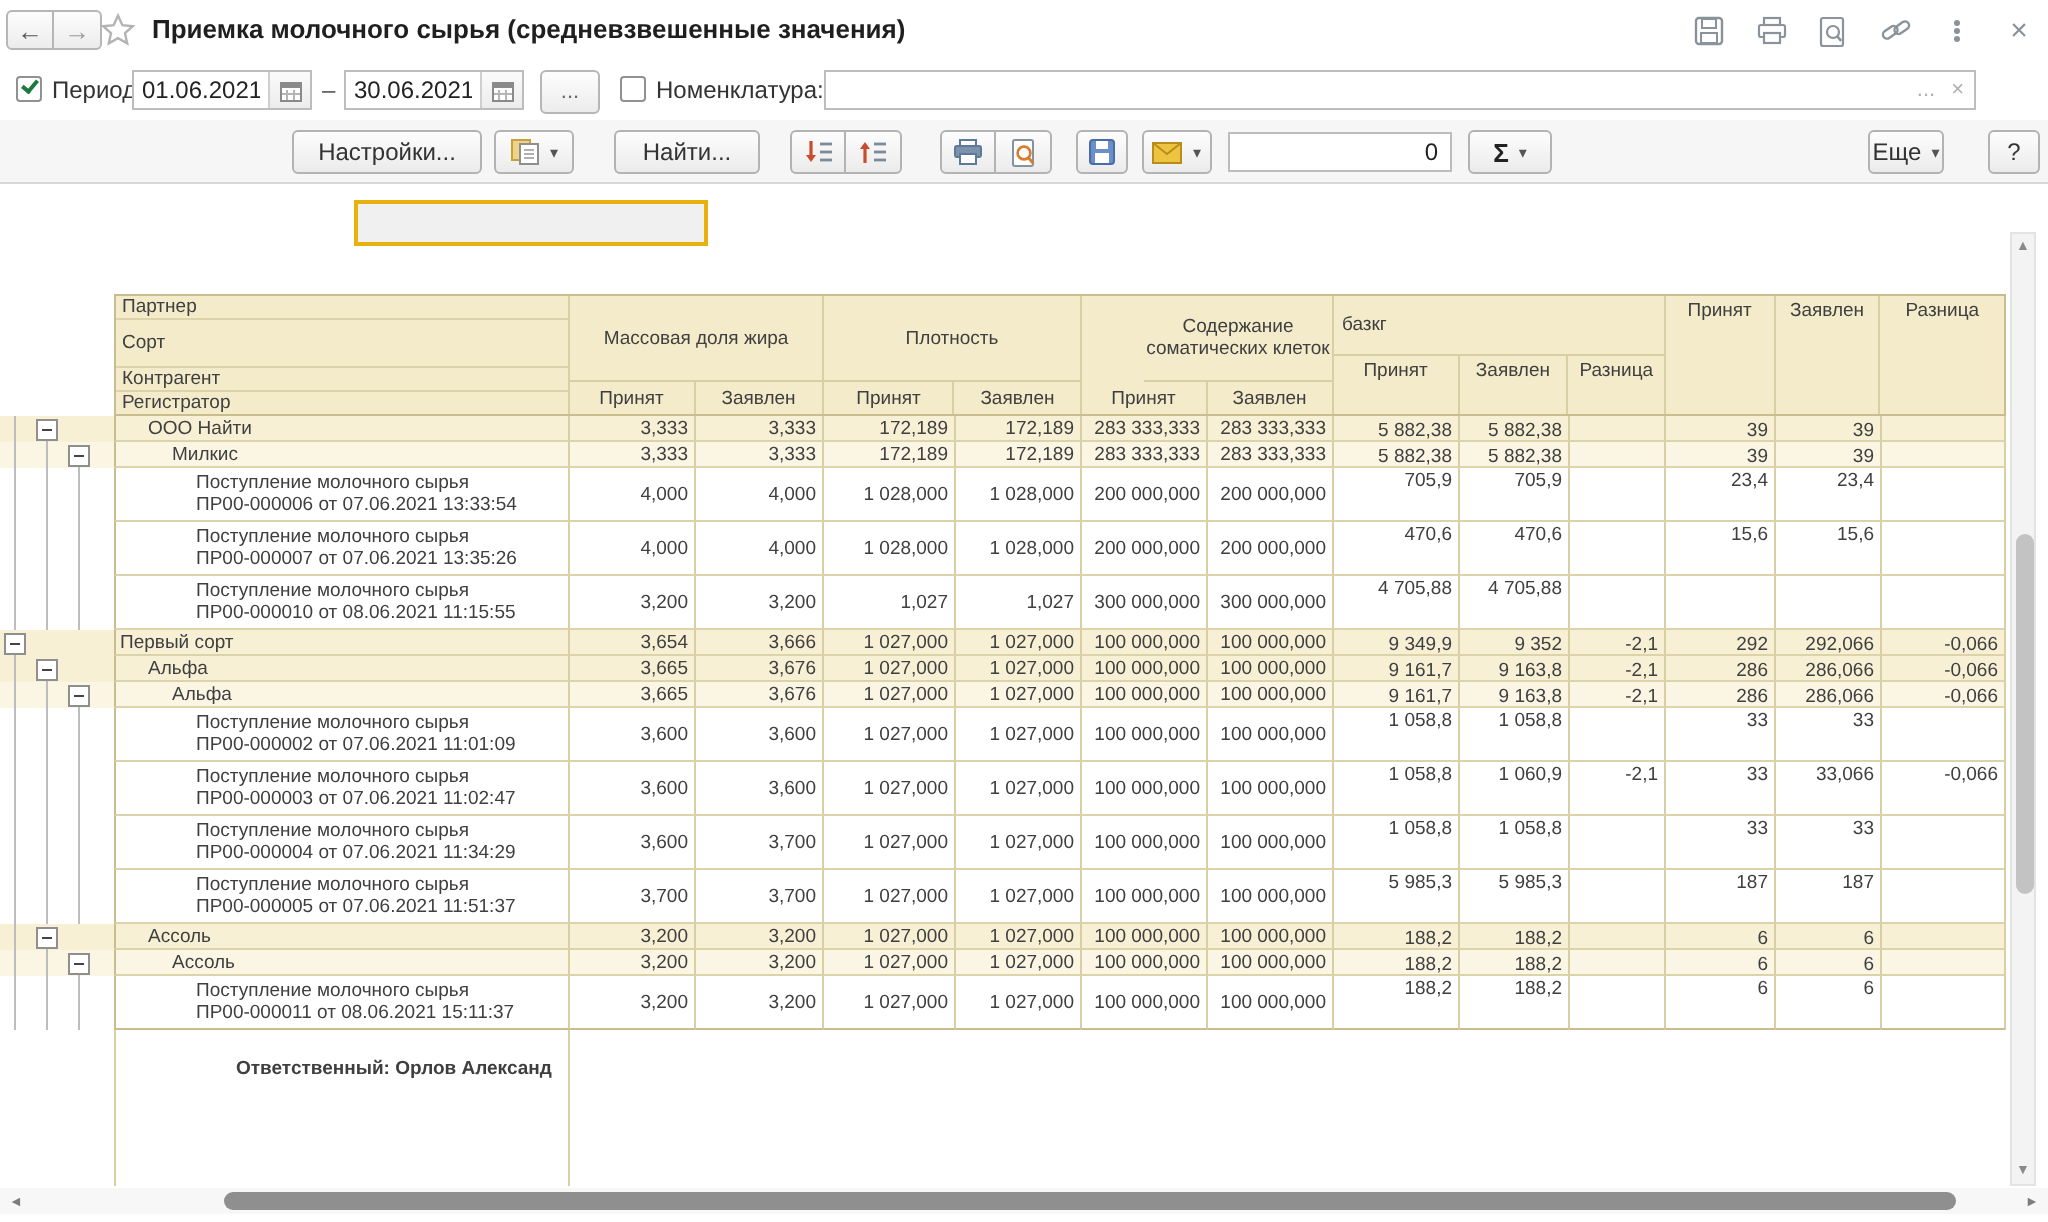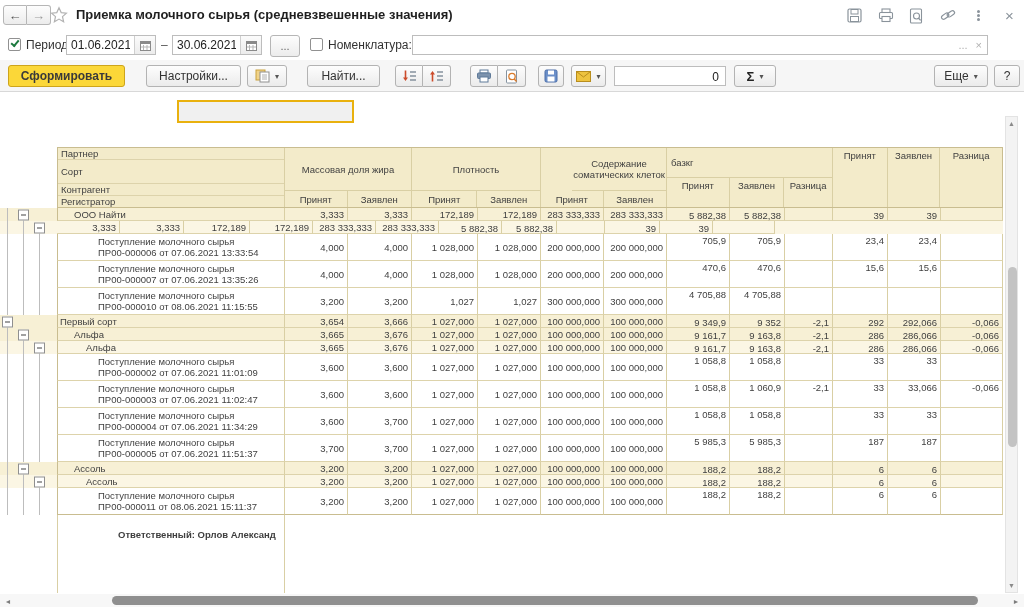--- a/index.html
+++ b/index.html
@@ -195,21 +195,20 @@
   <div class="field" style="left:412px;width:576px">
     <input value="" style="">
     <span class="fgray">
       <span>...</span>
       <span>×</span>
     </span>
   </div>
 </div>
 
 <div class="toolbar">
-  <div class="btn primary" style="left:8px;width:117px">Сформировать</div>
   <div class="btn" style="left:146px;width:95px">Настройки...</div>
   <div class="btn ibtn" style="left:247px;width:40px">
     <span>
       <svg width="15" height="14" viewBox="0 0 15 14">
           <rect x="1" y="1" width="9" height="10" fill="#f0d38a" stroke="#c9a13c"></rect>
           <rect x="5" y="3" width="9" height="10" fill="#fff" stroke="#8f8f8f"></rect>
           <line x1="7" y1="6" x2="12" y2="6" stroke="#b0b0b0"></line>
           <line x1="7" y1="8" x2="12" y2="8" stroke="#b0b0b0"></line>
           <line x1="7" y1="10" x2="12" y2="10" stroke="#b0b0b0"></line>
         </svg>
@@ -283,21 +282,21 @@
     </span>
     <span class="drop">▾</span>
   </div>
   <div class="cntfield" style="left:614px;width:112px">
     <input value="0" style="">
   </div>
   <div class="btn ibtn" style="left:734px;width:42px">
     <span class="sigma">Σ</span>
     <span class="drop">▾</span>
   </div>
-  <div class="btn ibtn" style="left:934px;width:54px">
+  <div class="btn ibtn" style="left:934px;width:38px">
     <span>Еще</span>
     <span class="drop">▾</span>
   </div>
   <div class="btn" style="left:994px;width:26px;padding:0">?</div>
 </div>
 
 <div class="report">
   <div class="selcell"></div>
 
   <div class="ttable">
@@ -381,20 +380,21 @@
             <div class="slot s2">
               <i class="vline"></i>
             </div>
             <div class="slot s3">
               <i class="vline below"></i>
               <span class="gbox">
                 <i></i>
               </span>
             </div>
           </div>
+          <div class="lblcell" style="width: 228px; padding-left: 28px;">Милкис</div>
           <div class="cell" style="width: 63px;">3,333</div>
           <div class="cell" style="width: 64px;">3,333</div>
           <div class="cell" style="width: 66px;">172,189</div>
           <div class="cell" style="width: 63px;">172,189</div>
           <div class="cell" style="width: 63px;">283 333,333</div>
           <div class="cell" style="width: 63px;">283 333,333</div>
           <div class="cell vtop" style="width: 63px;">5 882,38</div>
           <div class="cell vtop" style="width: 55px;">5 882,38</div>
           <div class="cell vtop" style="width: 48px;"></div>
           <div class="cell vtop" style="width: 55px;">39</div>

